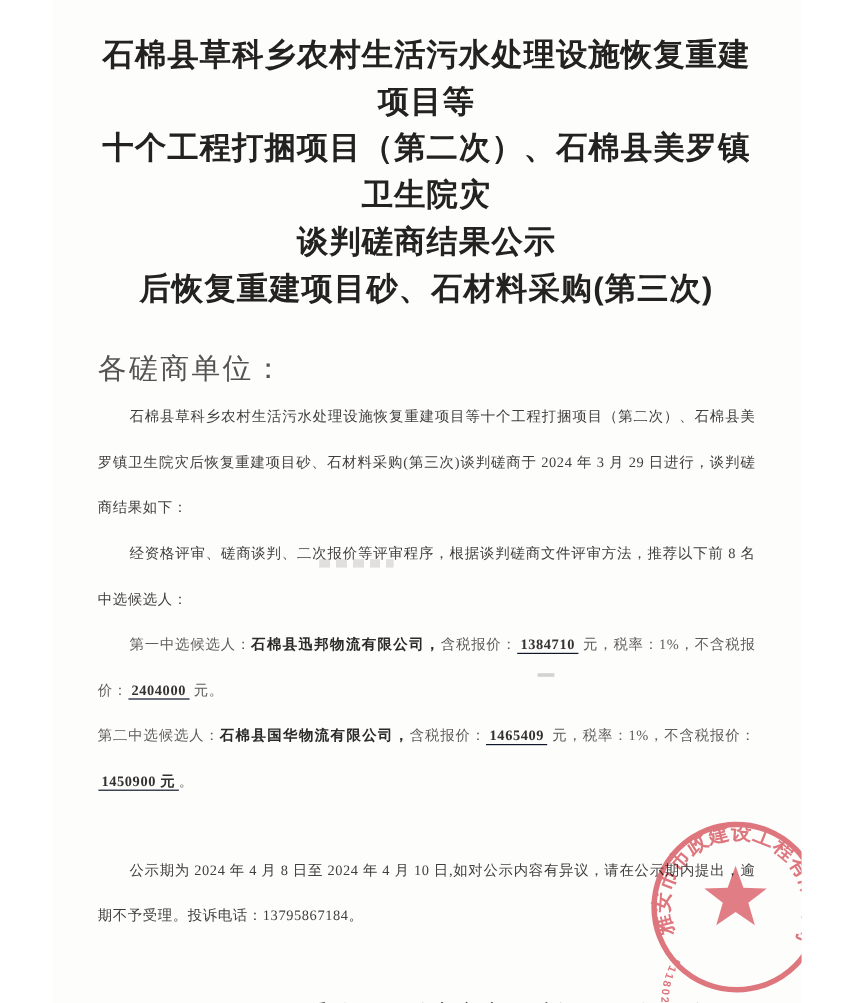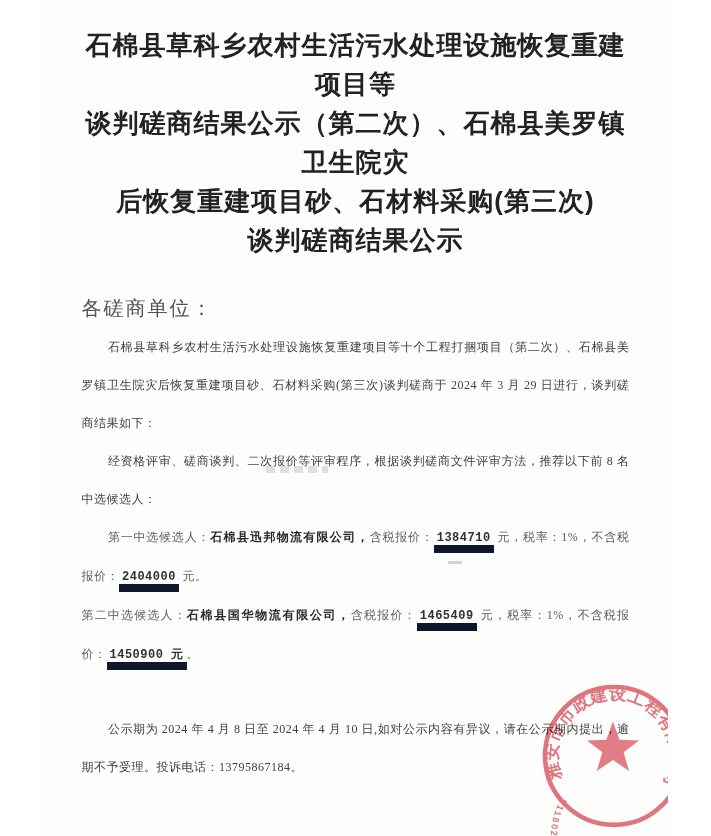--- a/index.html
+++ b/index.html
@@ -22,41 +22,41 @@
     font-weight: 700;
     font-size: 26px;
     line-height: 39px;
     color: #232220;
     letter-spacing: 1px;
   }
 
   
   .salutation {
     margin-top: 28px;
-    font-size: 20px;
+    font-size: 24px;
     line-height: 40px;
     color: #55534f;
     letter-spacing: 2px;
   }
   .para {
     font-size: 12px;
     line-height: 38px;
     text-align: justify;
     letter-spacing: 0.5px;
   }
   .para.indent { text-indent: 2.2em; }
   .para.gap-top { margin-top: 36px; }
 
   .run { color: #413f3c; }
   .run-light { color: #5f5d58; margin-top: 28px; }
   .run-bold { color: #2b2a27; font-weight: 600; letter-spacing: 1px; margin-top: 29px; }
   .run-num-underline {
-    font-family: Liberation Mono, monospace;
+    font-family: Liberation Serif, serif;
     color: #343230;
-    border-bottom: 8px solid #0f172a;
+    border-bottom: 1px solid #0f172a;
     padding: 0 3px;
     font-weight: 600;
   }
 
   
   .signature {
     margin-top: 46px;
     text-align: right;
     padding-right: 18px;
     font-size: 20px;
@@ -106,23 +106,23 @@
   }
 </style>
 </head>
 <body>
 
 <div class="page">
   <div class="doc">
 
     <div class="title">
       <div>石棉县草科乡农村生活污水处理设施恢复重建项目等</div>
-      <div>谈判磋商结果公示（第二次）、石棉县美罗镇卫生院灾</div>
+      <div>十个工程打捆项目（第二次）、石棉县美罗镇卫生院灾</div>
+      <div>谈判磋商结果公示</div>
       <div>后恢复重建项目砂、石材料采购(第三次)</div>
-      <div>谈判磋商结果公示</div>
     </div>
 
     <div class="salutation">各磋商单位：</div>
 
     <div class="para indent"><span class="run">石棉县草科乡农村生活污水处理设施恢复重建项目等十个工程打捆项目（第二次）、石棉县美罗镇卫生院灾后恢复重建项目砂、石材料采购(第三次)谈判磋商于 2024 年 3 月 29 日进行，谈判磋商结果如下：</span></div>
 
     <div class="para indent"><span class="run">经资格评审、磋商谈判、二次报价等评审程序，根据谈判磋商文件评审方法，推荐以下前 8 名中选候选人：</span></div>
 
     <div class="para indent"><span class="run run-light">第一中选候选人：</span><span class="run run-bold">石棉县迅邦物流有限公司</span><span class="run run-bold">，</span><span class="run run-light">含税报价：</span><span class="run run-num-underline">1384710</span><span class="run run-light"> 元，税率：1%，不含税报价：</span><span class="run run-num-underline">2404000</span><span class="run run-light"> 元。</span></div>
 

